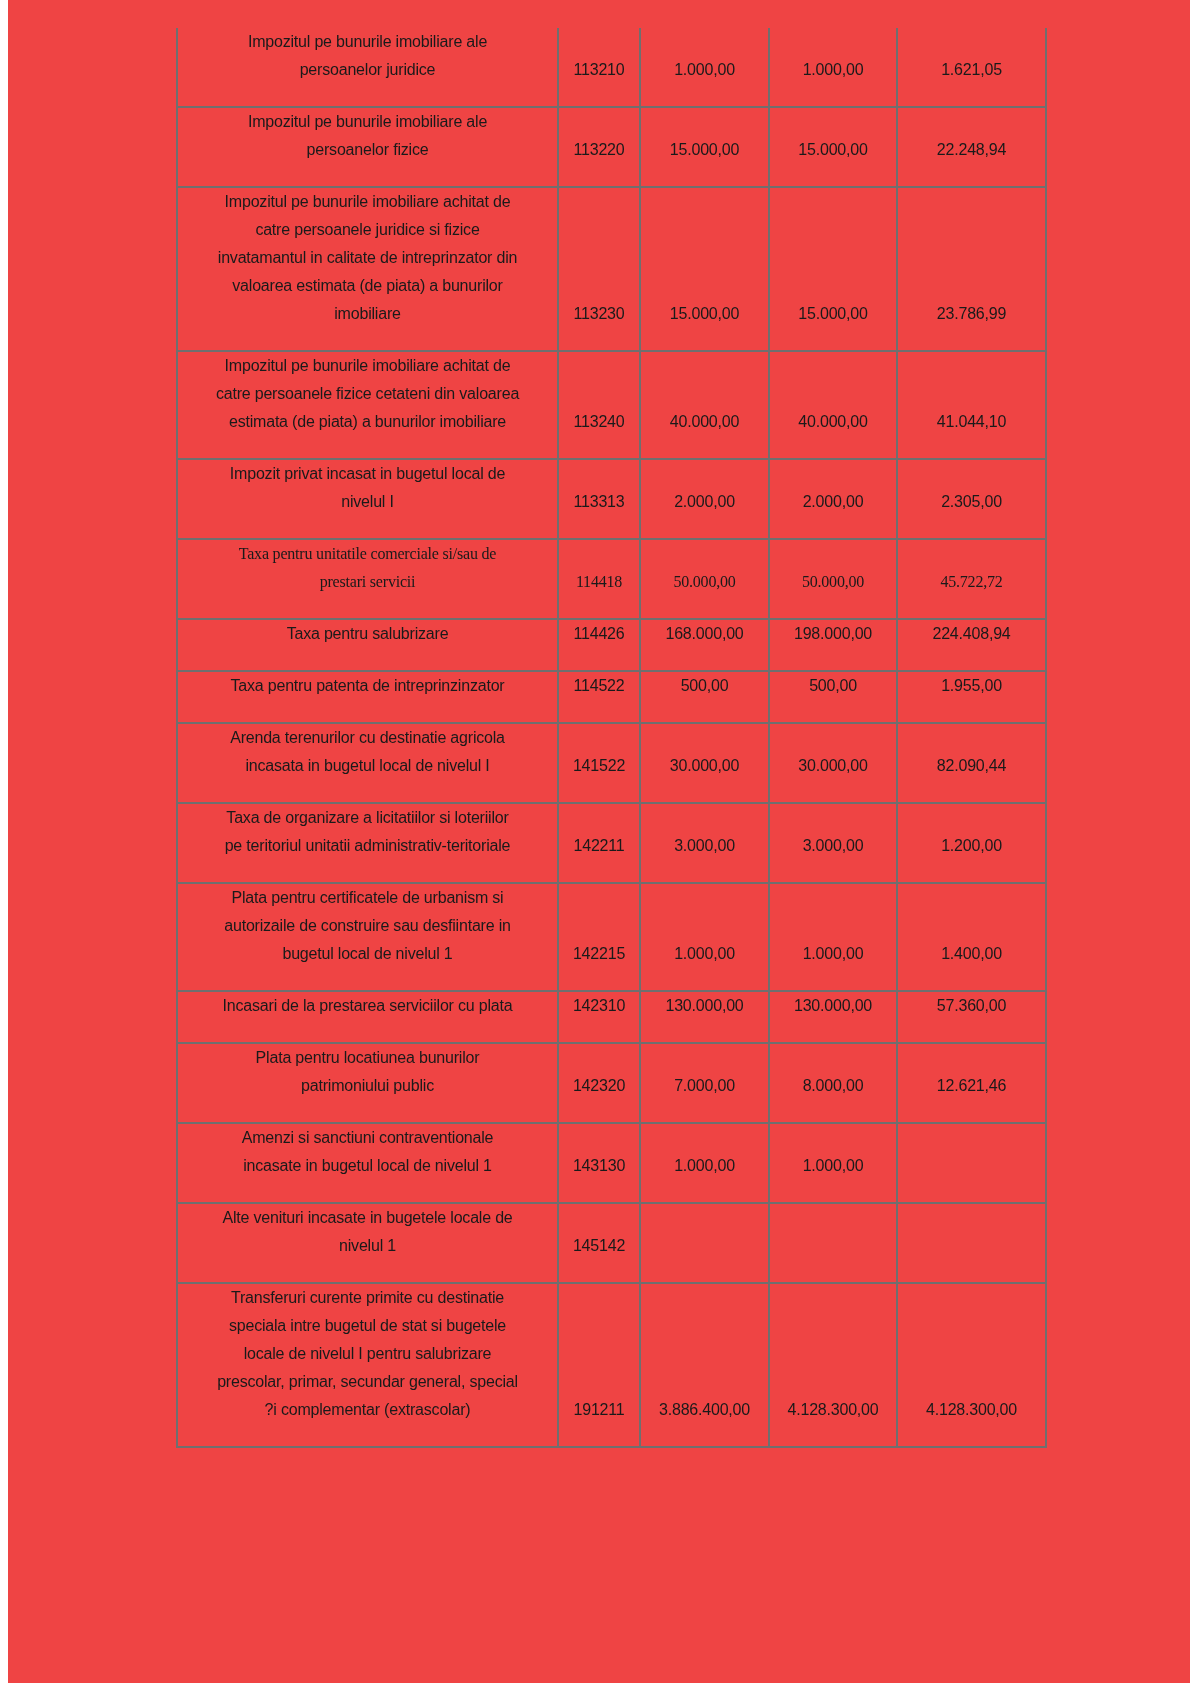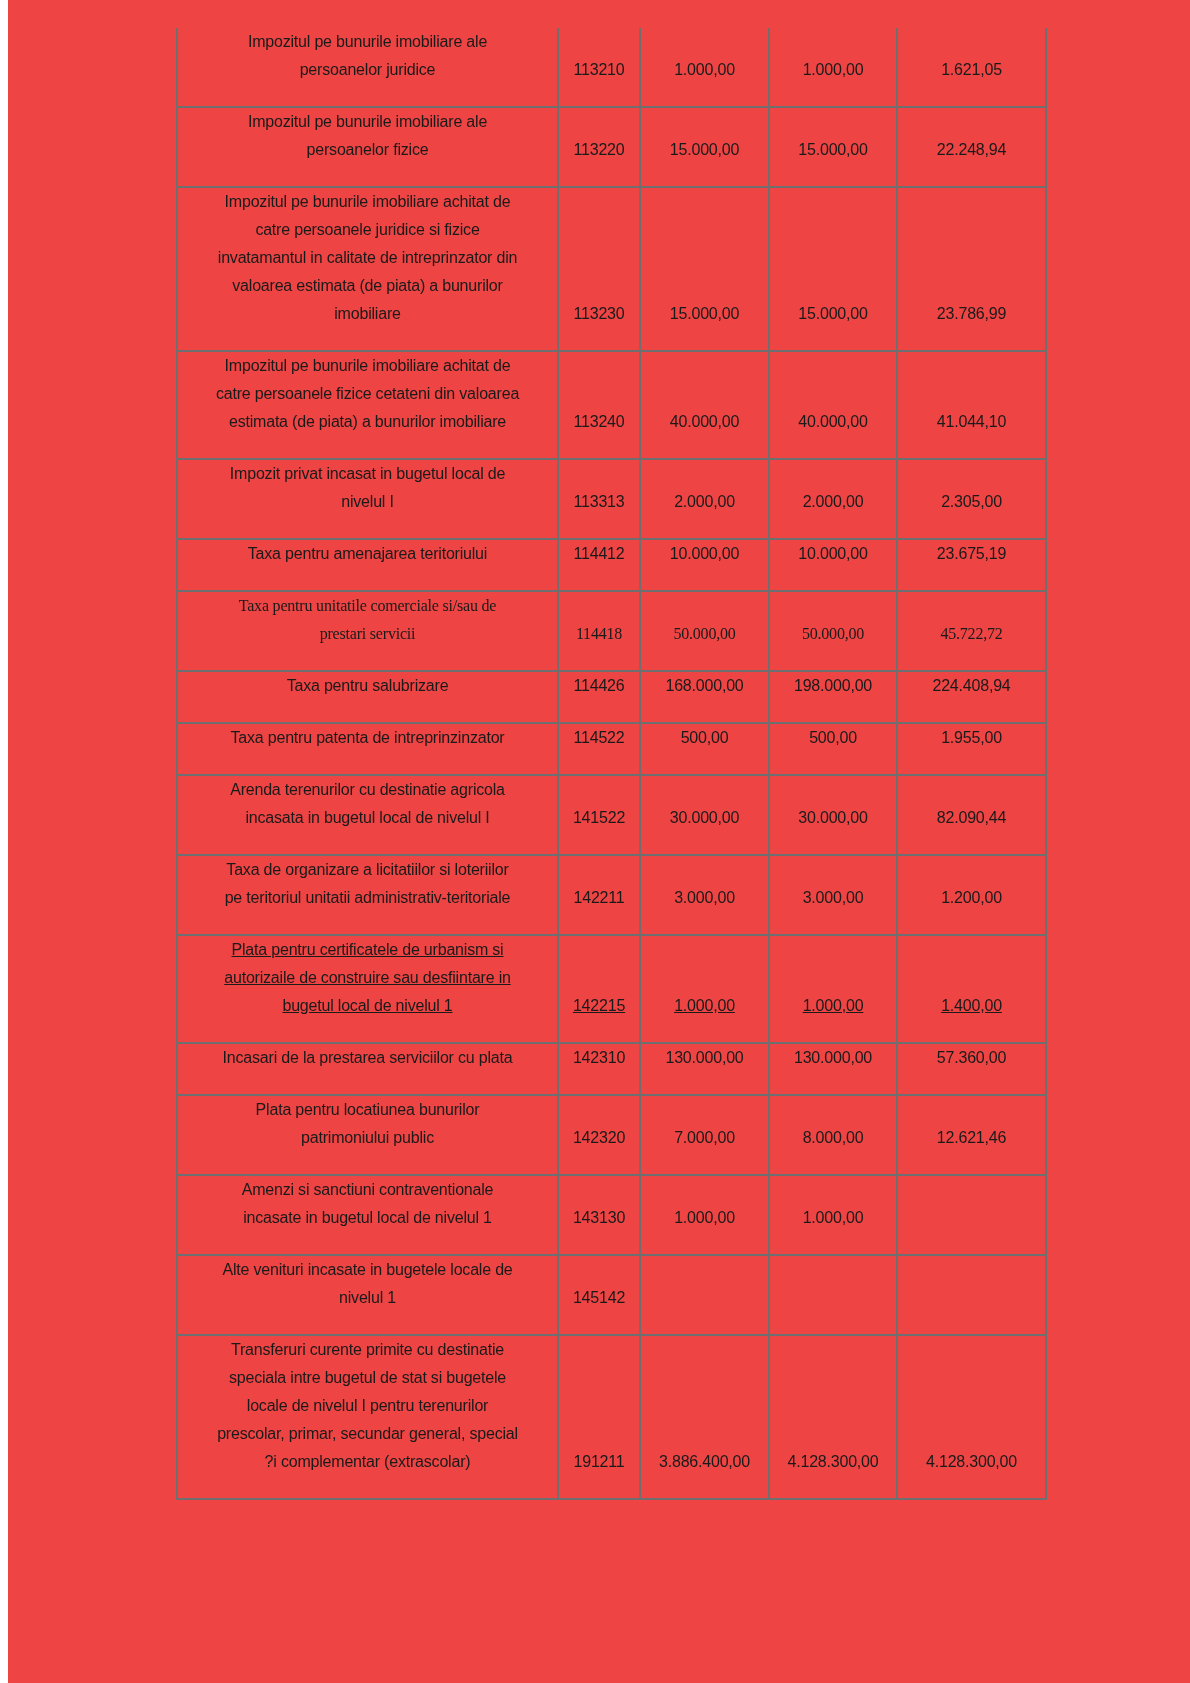--- a/index.html
+++ b/index.html
@@ -87,29 +87,20 @@
         <tr style="height: 77px;">
           <td class="desc">
             <span class="desc-line">Impozit privat incasat in bugetul local de</span>
             <span class="desc-line">nivelul I</span>
           </td>
           <td>113313</td>
           <td>2.000,00</td>
           <td>2.000,00</td>
           <td>2.305,00</td>
         </tr>
-        <tr style="height: 50px;">
-          <td class="desc">
-            <span class="desc-line">Taxa pentru amenajarea teritoriului</span>
-          </td>
-          <td>114412</td>
-          <td>10.000,00</td>
-          <td>10.000,00</td>
-          <td>23.675,19</td>
-        </tr>
         <tr style="height: 77px; font-family: Liberation Serif, serif;">
           <td class="desc">
             <span class="desc-line">Taxa pentru unitatile comerciale si/sau de</span>
             <span class="desc-line">prestari servicii</span>
           </td>
           <td>114418</td>
           <td>50.000,00</td>
           <td>50.000,00</td>
           <td>45.722,72</td>
         </tr>
@@ -144,21 +135,21 @@
         <tr style="height: 76px;">
           <td class="desc">
             <span class="desc-line">Taxa de organizare a licitatiilor si loteriilor</span>
             <span class="desc-line">pe teritoriul unitatii administrativ-teritoriale</span>
           </td>
           <td>142211</td>
           <td>3.000,00</td>
           <td>3.000,00</td>
           <td>1.200,00</td>
         </tr>
-        <tr style="height: 106px; text-decoration: underline;">
+        <tr style="height: 106px;">
           <td class="desc">
             <span class="desc-line">Plata pentru certificatele de urbanism si</span>
             <span class="desc-line">autorizaile de construire sau desfiintare in</span>
             <span class="desc-line">bugetul local de nivelul 1</span>
           </td>
           <td>142215</td>
           <td>1.000,00</td>
           <td>1.000,00</td>
           <td>1.400,00</td>
         </tr>
@@ -198,21 +189,21 @@
           </td>
           <td>145142</td>
           <td></td>
           <td></td>
           <td></td>
         </tr>
         <tr style="height: 161px;">
           <td class="desc">
             <span class="desc-line">Transferuri curente primite cu destinatie</span>
             <span class="desc-line">speciala intre bugetul de stat si bugetele</span>
-            <span class="desc-line">locale de nivelul I pentru terenurilor</span>
+            <span class="desc-line">locale de nivelul I pentru salubrizare</span>
             <span class="desc-line">prescolar, primar, secundar general, special</span>
             <span class="desc-line">?i complementar (extrascolar)</span>
           </td>
           <td>191211</td>
           <td>3.886.400,00</td>
           <td>4.128.300,00</td>
           <td>4.128.300,00</td>
         </tr>
       </tbody>
   </table>

